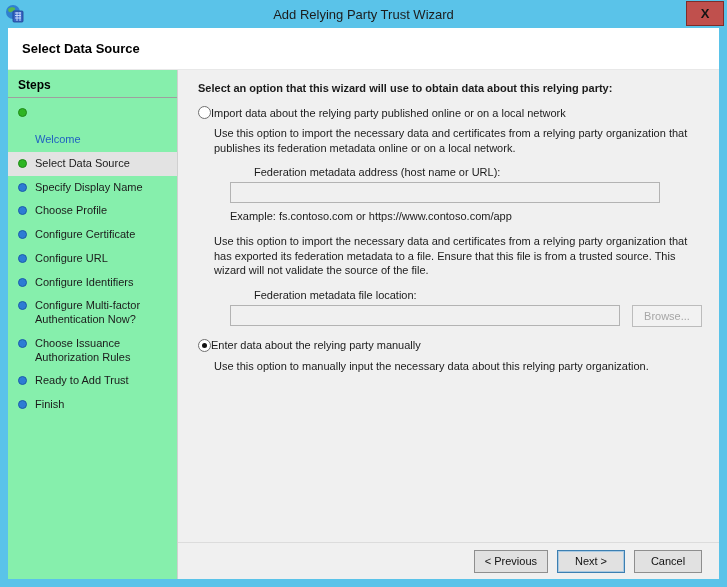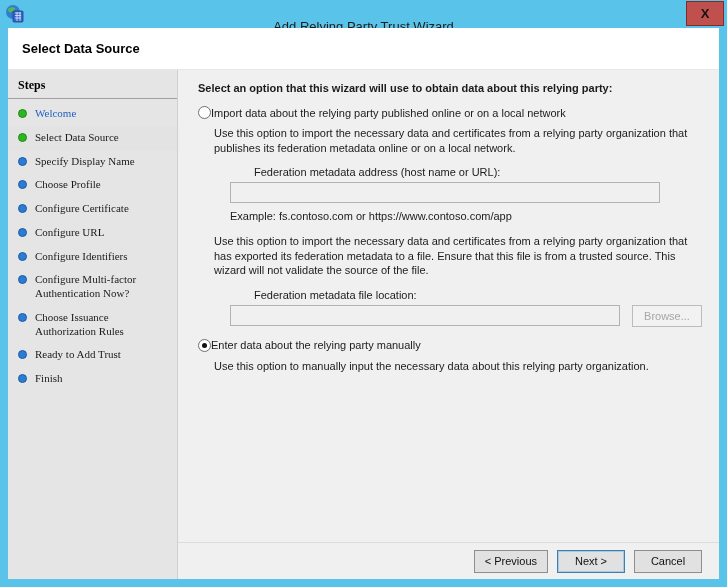--- a/index.html
+++ b/index.html
@@ -4,43 +4,43 @@
 <style>
   * { margin:0; padding:0; box-sizing:border-box; }
   html,body { background:#d7e4ec; }
   body { font-family:"Liberation Sans","DejaVu Sans",sans-serif; }
 
   .window { position:relative; width:727px; height:587px; background:#5ac3e9; overflow:hidden; }
 
   
   .titlebar { position:relative; height:28px; }
   .app-icon { position:absolute; left:5px; top:4px; width:19px; height:19px; }
-  .win-title { position:absolute; left:60px; right:60px; top:19px; text-align:center;
+  .win-title { position:absolute; left:60px; right:60px; top:7px; text-align:center;
                font-size:13px; color:#1c1c1c; white-space:nowrap; }
   .close-btn { position:absolute; top:1px; right:3px; width:38px; height:25px;
                background:#c0504d; border:1px solid #7e2d2a; color:#141414;
                font-weight:bold; font-size:13px; line-height:1; font-family:inherit; cursor:default; }
 
   
   .frame { position:absolute; left:8px; right:8px; top:28px; bottom:8px;
            background:#ffffff; display:flex; flex-direction:column; }
   .page-header { flex:none; height:42px; display:flex; align-items:center; padding-left:14px;
                  font-size:13px; font-weight:bold; color:#000; border-bottom:1px solid #e8e8e8; }
 
   .body { flex:1; display:flex; min-height:0; }
 
   
-  .sidebar { flex:none; width:170px; background:#e5e5e5; border-right:1px solid #d0d0d0;font-family:Liberation Serif, serif; }
+  .sidebar { flex:none; width:170px; background:#86efac; border-right:1px solid #d0d0d0; }
   .steps-header { font-size:12px; font-weight:bold; color:#000;
                   padding:8px 10px 5px 10px; border-bottom:1px solid #9f9f9f; margin-bottom:3px; }
   .steps-list { list-style:none; }
   .step { display:flex; align-items:flex-start; gap:8px; padding:5px 6px 5px 10px;
           font-size:11px; line-height:1.25; color:#1b1b1b; }
   .step.current { background:#e3e3e3; }
-  .step.link .step-label { color:#2161c1; }
+  .step.link .step-label { color:#2161c1;margin-top:27px; }
   .bullet { flex:none; width:9px; height:9px; border-radius:50%; margin-top:2px; }
   .bullet.done { background:#2eb523; border:1px solid #1f8a17; }
   .bullet.todo { background:#2d7cd4; border:1px solid #1b5ca8; }
 
   
   .main { flex:1; min-width:0; background:#f0f0f0; display:flex; flex-direction:column; }
   .content { flex:1; padding:12px 16px 0 20px; font-size:11px; color:#1b1b1b; }
   .intro { margin-bottom:2px;font-weight:bold; }
 
   .option { margin-top:12px; }

